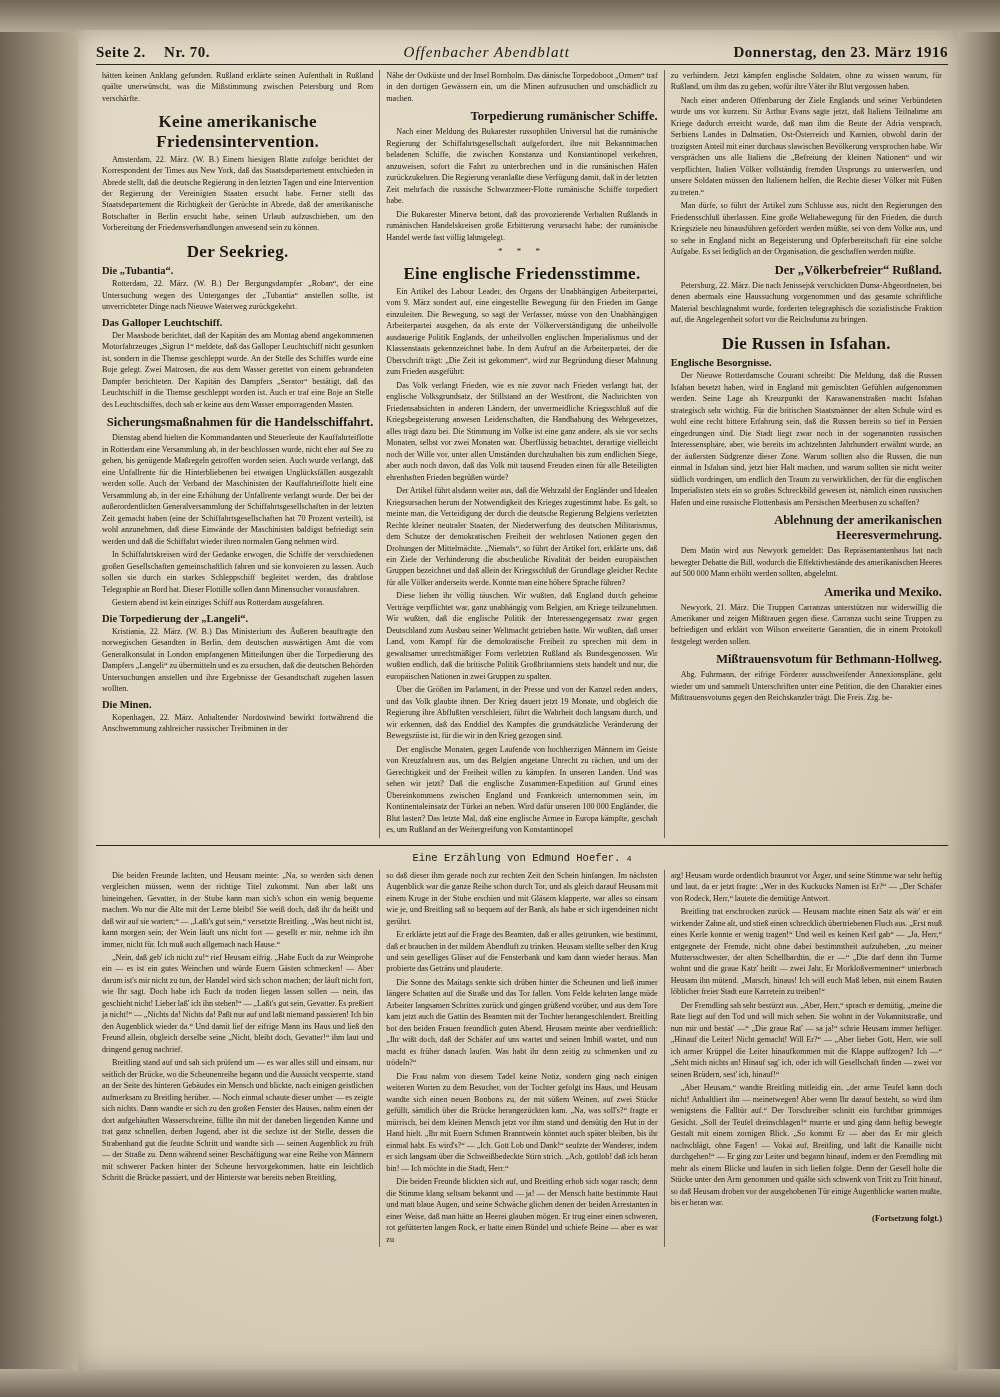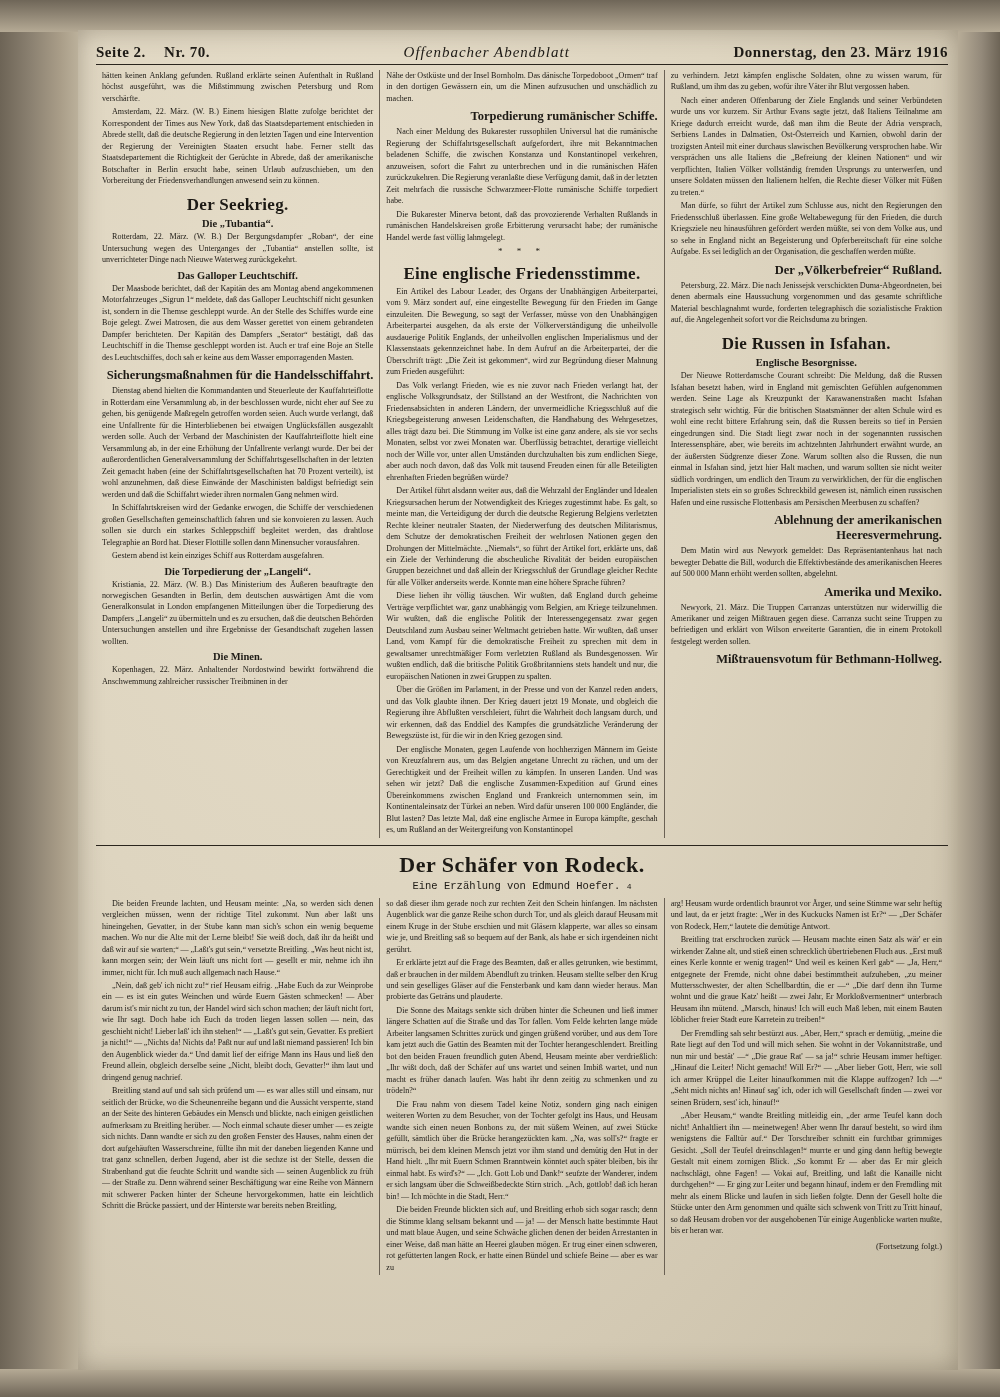--- a/index.html
+++ b/index.html
@@ -55,32 +55,32 @@
   p.noind{text-indent:0;}
 
   h2.head{
     text-align:center;font-size:17px;margin:8px 0 2px;font-weight:bold;
     letter-spacing:.3px;line-height:1.15;
   }
   h3.sub{
     text-align:right;font-size:12.5px;margin:5px 0 2px;font-weight:bold;
   }
   h4.sub2{
-    text-align:center;font-size:10.5px;margin:4px 0 2px;font-weight:bold;
+    text-align:left;font-size:10.5px;margin:4px 0 2px;font-weight:bold;
   }
   .star{text-align:center;font-size:9px;letter-spacing:6px;margin:3px 0;}
   .hr-full{border:0;border-top:1.2px solid #2a251d;margin:7px 0 6px;}
 
   .feuilleton h2{
     text-align:center;font-size:22px;margin:4px 0 2px;font-weight:bold;
     letter-spacing:.5px;
   }
   .feu-sub{text-align:center;font-size:10.5px;margin:0 0 6px;font-family:Liberation Mono, monospace;}
   .smallnum{font-size:8px;}
-  .endnote{text-align:right;font-size:8.5px;font-weight:normal;margin-top:4px;}
+  .endnote{text-align:right;font-size:8.5px;font-weight:bold;margin-top:4px;}
 </style>
 </head>
 <body>
 
 <div id="page">
   <div id="leftedge"></div>
   <div id="rightedge"></div>
   <div id="topedge"></div>
   <div id="botedge"></div>
   <div id="paper"></div>
@@ -92,22 +92,23 @@
         <span>Seite 2.</span>
         <span>Nr. 70.</span>
       </div>
       <div class="mh-center">Offenbacher Abendblatt</div>
       <div class="mh-right">Donnerstag, den 23. März 1916</div>
     </div>
 
     <div class="cols">
 
       <div class="col">
-        <p class="noind">hätten keinen Anklang gefunden. Rußland erklärte seinen Aufenthalt in Rußland höchst ausgeführt, was die Mißstimmung zwischen Petersburg und Rom verschärfte.</p>
-
+        <p class="noind">hätten keinen Anklang gefunden. Rußland erklärte seinen Aufenthalt in Rußland quälte unerwünscht, was die Mißstimmung zwischen Petersburg und Rom verschärfte.</p>
+
+        <h2 class="head">Keine amerikanische Friedensintervention.</h2>
         <p>Amsterdam, 22. März. (W. B.) Einem hiesigen Blatte zufolge berichtet der Korrespondent der Times aus New York, daß das Staatsdepartement entschieden in Abrede stellt, daß die deutsche Regierung in den letzten Tagen und eine Intervention der Regierung der Vereinigten Staaten ersucht habe. Ferner stellt das Staatsdepartement die Richtigkeit der Gerüchte in Abrede, daß der amerikanische Botschafter in Berlin ersucht habe, seinen Urlaub aufzuschieben, um den Vorbereitung der Friedensverhandlungen anwesend sein zu können.</p>
 
         <h2 class="head">Der Seekrieg.</h2>
         <h4 class="sub2">Die „Tubantia“.</h4>
         <p>Rotterdam, 22. März. (W. B.) Der Bergungsdampfer „Roban“, der eine Untersuchung wegen des Unterganges der „Tubantia“ anstellen sollte, ist unverrichteter Dinge nach Nieuwe Waterweg zurückgekehrt.</p>
 
         <h4 class="sub2">Das Galloper Leuchtschiff.</h4>
         <p>Der Maasbode berichtet, daß der Kapitän des am Montag abend angekommenen Motorfahrzeuges „Sigrun 1“ meldete, daß das Galloper Leuchtschiff nicht gesunken ist, sondern in die Themse geschleppt wurde. An der Stelle des Schiffes wurde eine Boje gelegt. Zwei Matrosen, die aus dem Wasser gerettet von einem gebrandeten Dampfer berichteten. Der Kapitän des Dampfers „Serator“ bestätigt, daß das Leuchtschiff in die Themse geschleppt worden ist. Auch er traf eine Boje an Stelle des Leuchtschiffes, doch sah er keine aus dem Wasser emporragenden Masten.</p>
 
         <h3 class="sub">Sicherungsmaßnahmen für die Handelsschiffahrt.</h3>
@@ -152,27 +153,27 @@
         <h4 class="sub2">Englische Besorgnisse.</h4>
         <p>Der Nieuwe Rotterdamsche Courant schreibt: Die Meldung, daß die Russen Isfahan besetzt haben, wird in England mit gemischten Gefühlen aufgenommen werden. Seine Lage als Kreuzpunkt der Karawanenstraßen macht Isfahan strategisch sehr wichtig. Für die britischen Staatsmänner der alten Schule wird es wohl eine recht bittere Erfahrung sein, daß die Russen bereits so tief in Persien eingedrungen sind. Die Stadt liegt zwar noch in der sogenannten russischen Interessensphäre, aber, wie bereits im achtzehnten Jahrhundert erwähnt wurde, an der äußersten Südgrenze dieser Zone. Warum sollten also die Russen, die nun einmal in Isfahan sind, jetzt hier Halt machen, und warum sollten sie nicht weiter südlich vordringen, um endlich den Traum zu verwirklichen, der für die englischen Imperialisten stets ein so großes Schreckbild gewesen ist, nämlich einen russischen Hafen und eine russische Flottenbasis am Persischen Meerbusen zu schaffen?</p>
 
         <h3 class="sub">Ablehnung der amerikanischen Heeresvermehrung.</h3>
         <p>Dem Matin wird aus Newyork gemeldet: Das Repräsentantenhaus hat nach bewegter Debatte die Bill, wodurch die Effektivbestände des amerikanischen Heeres auf 500 000 Mann erhöht werden sollten, abgelehnt.</p>
 
         <h3 class="sub">Amerika und Mexiko.</h3>
         <p>Newyork, 21. März. Die Truppen Carranzas unterstützen nur widerwillig die Amerikaner und zeigen Mißtrauen gegen diese. Carranza sucht seine Truppen zu befriedigen und erklärt von Wilson erweiterte Garantien, die in einem Protokoll festgelegt werden sollen.</p>
 
         <h3 class="sub">Mißtrauensvotum für Bethmann-Hollweg.</h3>
+        <p>Abg. Fuhrmann, der eifrige Förderer ausschweifender Annexionspläne, geht wieder um und sammelt Unterschriften unter eine Petition, die den Charakter eines Mißtrauensvotums gegen den Reichskanzler trägt. Die Freis. Ztg. be-</p>
       </div>
     </div>
 
     <hr class="hr-full">
 
     <div class="feuilleton">
-      <h2>Der Schäfer von Rodeck.</h2>
       <div class="feu-sub">
         <span>Eine Erzählung von Edmund Hoefer.</span>
         <span class="smallnum">4</span>
       </div>
 
       <div class="cols">
         <div class="col">
           <p>Die beiden Freunde lachten, und Heusam meinte: „Na, so werden sich denen vergleichen müssen, wenn der richtige Titel zukommt. Nun aber laßt uns hineingehen, Gevatter, in der Stube kann man sich's schon ein wenig bequeme machen. Wo nur die Alte mit der Lerne bleibt! Sie weiß doch, daß ihr da heißt und daß wir auf sie warten;“ — „Laßt's gut sein,“ versetzte Breitling. „Was heut nicht ist, kann morgen sein; der Wein läuft uns nicht fort — gesellt er mir, nehme ich ihn immer, nicht für. Ich muß auch allgemach nach Hause.“</p>
           <p>„Nein, daß geb' ich nicht zu!“ rief Heusam eifrig. „Habe Euch da zur Weinprobe ein — es ist ein gutes Weinchen und würde Euern Gästen schmecken! — Aber darum ist's mir nicht zu tun, der Handel wird sich schon machen; der läuft nicht fort, wie Ihr sagt. Doch habe ich Euch da troden liegen lassen sollen — nein, das geschieht nicht! Lieber laß' ich ihn stehen!“ — „Laßt's gut sein, Gevatter. Es preßiert ja nicht!“ — „Nichts da! Nichts da! Paßt nur auf und laßt niemand passieren! Ich bin den Augenblick wieder da.“ Und damit lief der eifrige Mann ins Haus und ließ den Freund allein, obgleich derselbe seine „Nicht, bleibt doch, Gevatter!“ ihm laut und dringend genug nachrief.</p>
           <p>Breitling stand auf und sah sich prüfend um — es war alles still und einsam, nur seitlich der Brücke, wo die Scheunenreihe begann und die Aussicht versperrte, stand an der Seite des hinteren Gebäudes ein Mensch und blickte, nach einigen geistlichen aufmerksam zu Breitling herüber. — Noch einmal schaute dieser umher — es zeigte sich nichts. Dann wandte er sich zu den großen Fenster des Hauses, nahm einen der dort aufgehäuften Wasserschreine, füllte ihn mit der daneben liegenden Kanne und trat ganz schnellen, derben Jugend, aber ist die sechze ist der Stelle, dessen die Strabenhand gut die feuchte Schritt und wandte sich — seinen Augenblick zu früh — der Straße zu. Denn während seiner Beschäftigung war eine Reihe von Männern mit schwerer Packen hinter der Scheune hervorgekommen, hatte ein leichtlich Schritt die Brücke passiert, und der Hinterste war bereits neben Breitling,</p>

